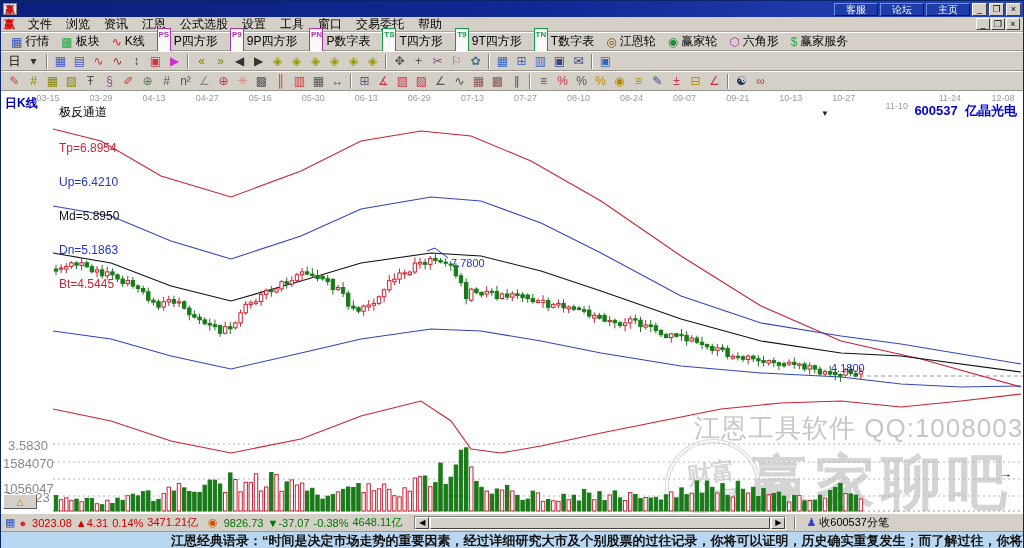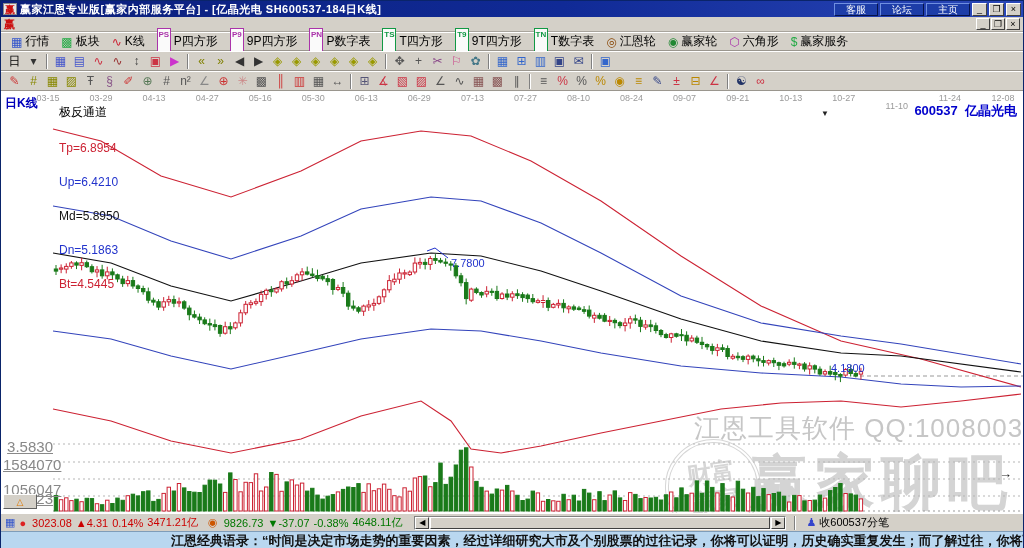--- a/index.html
+++ b/index.html
@@ -35,21 +35,21 @@
 
   
   .chart-area { position:relative; height:422px; flex:0 0 422px; background:#ffffff; overflow:hidden; }
   .chart-area svg { position:absolute; left:0; top:0; z-index:2; }
   .pane-label { position:absolute; left:4px; top:4px; color:#0000bb; font-weight:bold; font-size:12px; z-index:3; }
   .date-row { position:absolute; left:0; top:2px; width:100%; height:10px; z-index:3; }
   .date-tick { position:absolute; transform:translateX(-50%); font-size:9px; color:#9a9a9a; white-space:nowrap; }
   .legend-row { position:absolute; left:58px; top:13px; display:flex; gap:20px; font-size:12px; z-index:3; white-space:nowrap;flex-direction:column; }
   .legend-name { color:#000; }
   .stock-label { position:absolute; right:6px; top:11px; color:#0000cc; font-size:13px; font-weight:bold; z-index:3; }
-  .scale-label { position:absolute; width:50px; text-align:right; font-size:15px; color:#888; z-index:3; background:transparent;text-decoration:underline; }
+  .scale-label { position:absolute; width:50px; text-align:center; font-size:13px; color:#888; z-index:3; background:transparent; }
   .marker-down { position:absolute; left:820px; top:18px; font-size:8px; color:#222; z-index:3; }
   .vol-scroll-arrow { position:absolute; left:998px; top:375px; font-size:13px; color:#222; z-index:3; }
   .corner-btn { position:absolute; left:2px; top:403px; width:34px; height:15px; background:#d4d0c8; border:1px solid; border-color:#fff #606060 #606060 #fff; z-index:4; display:flex; align-items:center; justify-content:center; font-size:9px; color:#dd7700; cursor:pointer; }
   .wm-qq { position:absolute; left:693px; top:320px; font-size:26px; color:#c6c6c6; z-index:1; white-space:nowrap; letter-spacing:1px; }
   .wm-liaoba { position:absolute; left:748px; top:352px; font-size:60px; font-weight:bold; color:#d4d4d4; letter-spacing:6px; z-index:1; white-space:nowrap; }
   .wm-stamp { position:absolute; left:664px; top:348px; width:96px; height:96px; border:4px double #d6d6d6; border-radius:50%; z-index:1; display:flex; flex-direction:column; align-items:center; justify-content:center; color:#d6d6d6; font-weight:bold; font-size:24px; line-height:28px; transform:rotate(-8deg); }
 
   
   .statusbar { height:18px; flex:0 0 18px; background:#d4d0c8; border-top:1px solid #fff; display:flex; align-items:center; font-size:11px; padding:0 2px; white-space:nowrap; }
   .sb-ico { margin:0 2px; font-size:11px; }
@@ -66,33 +66,44 @@
   
   .marquee { height:18px; flex:0 0 18px; background:#b9d7f0; border-top:1px solid #7f9db9; font-size:13px; font-weight:bold; color:#111; line-height:17px; padding-left:170px; white-space:nowrap; overflow:hidden; }
 </style>
 </head>
 <body>
 
 <div class="app">
 
   <div class="titlebar">
     <span class="app-icon">赢</span>
-    <span class="title-text">赢家江恩专业版[赢家内部服务平台] - [亿晶光电  SH600537-184日K线]</span>
     <div class="title-right">
       <span class="tb-link">客服</span>
       <span class="tb-link">论坛</span>
       <span class="tb-link">主页</span>
       <span class="winbtn">_</span>
       <span class="winbtn">❐</span>
       <span class="winbtn">×</span>
     </div>
   </div>
 
   <div class="menubar">
     <span class="menu-ico">赢</span>
+    <div id="menu-items" style="display:flex;">
+        <span class="menu-item">文件</span>
+        <span class="menu-item">浏览</span>
+        <span class="menu-item">资讯</span>
+        <span class="menu-item">江恩</span>
+        <span class="menu-item">公式选股</span>
+        <span class="menu-item">设置</span>
+        <span class="menu-item">工具</span>
+        <span class="menu-item">窗口</span>
+        <span class="menu-item">交易委托</span>
+        <span class="menu-item">帮助</span>
+      </div>
     <div class="winbtns">
       <span class="winbtn">_</span>
       <span class="winbtn">❐</span>
       <span class="winbtn">×</span>
     </div>
   </div>
 
   <div class="toolbar toolbar-a" id="toolbar-main">
       <div class="tbtn">
         <span class="tglyph" style="color: rgb(51, 85, 204);">▦</span>

